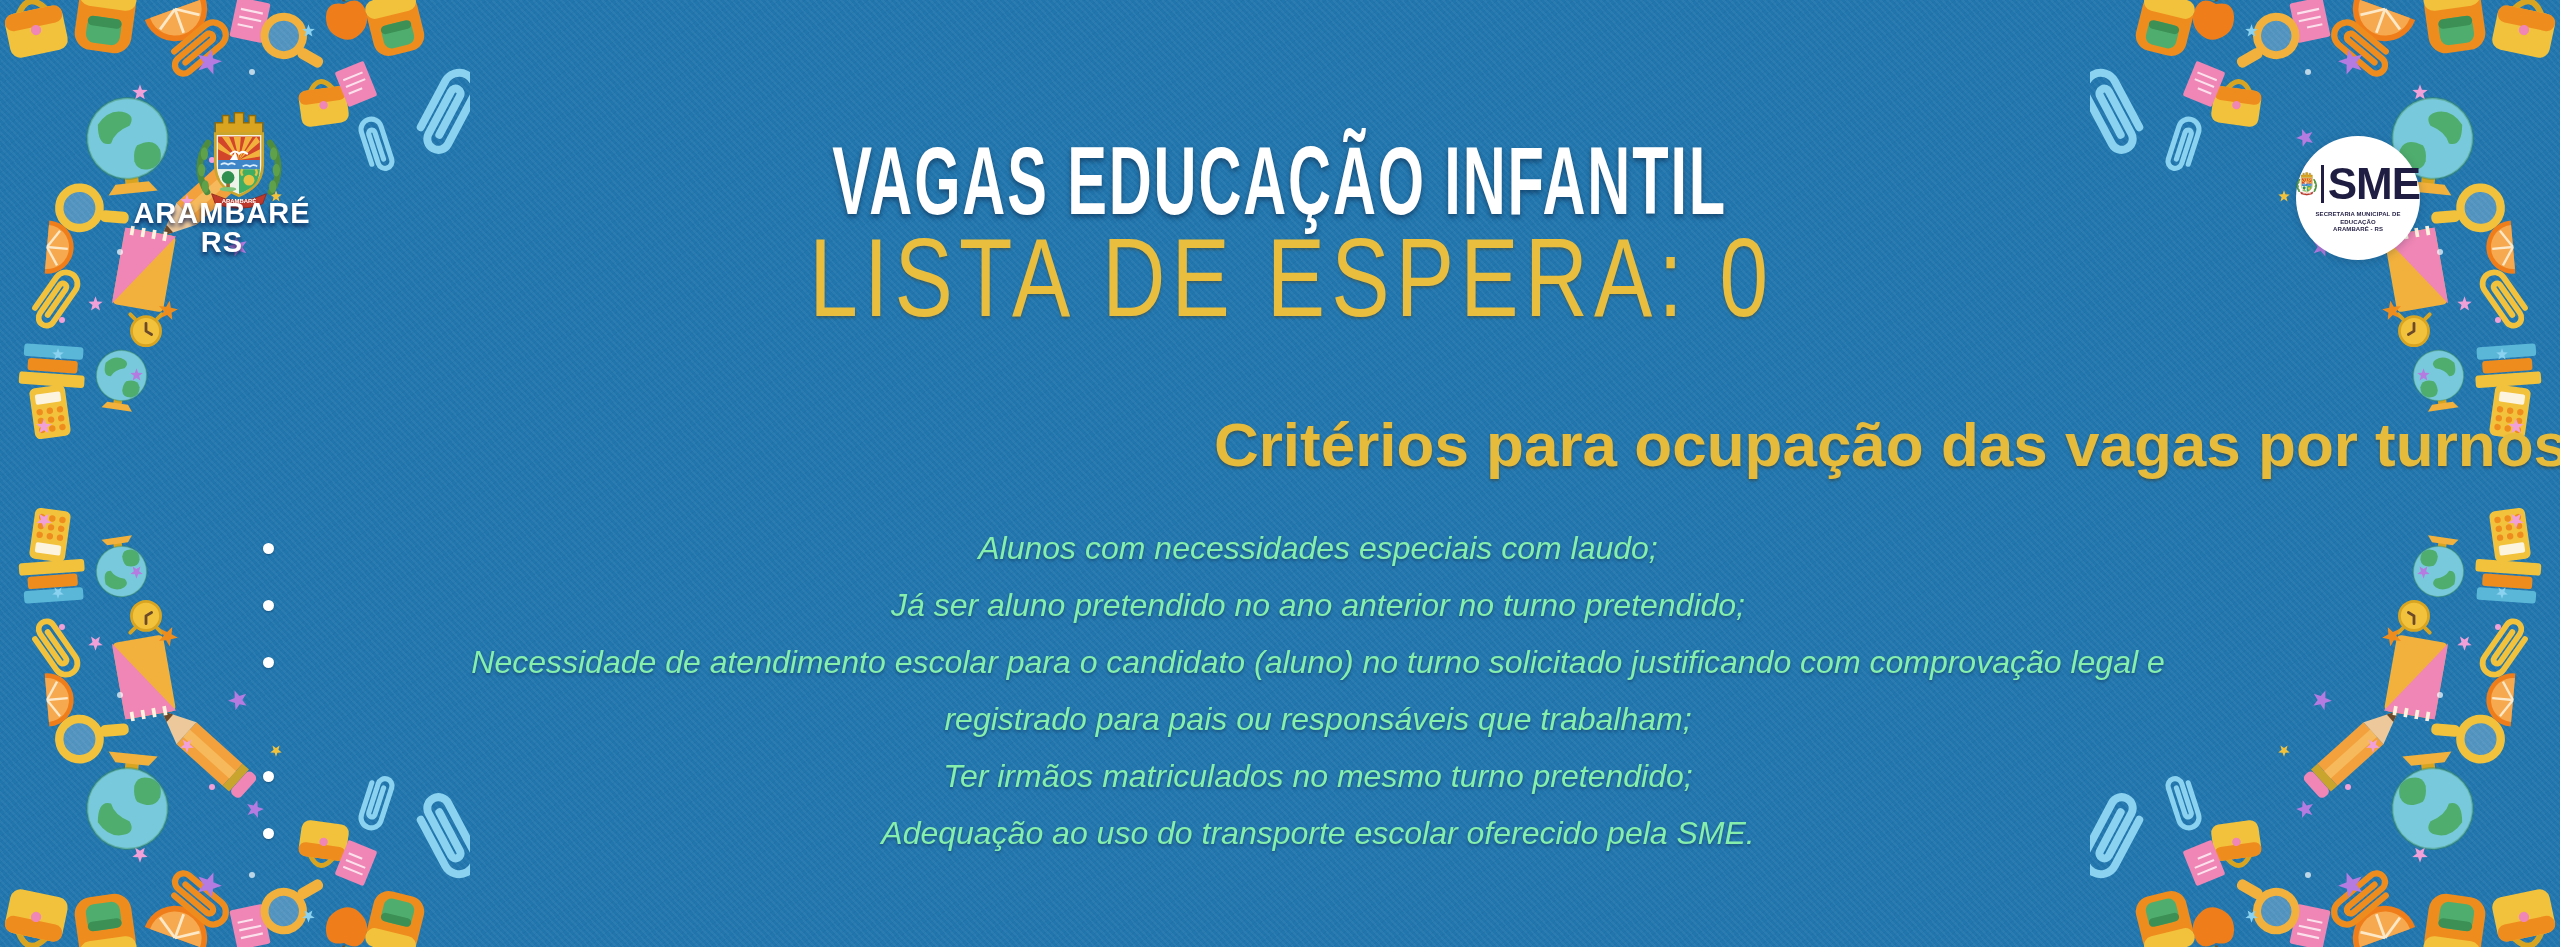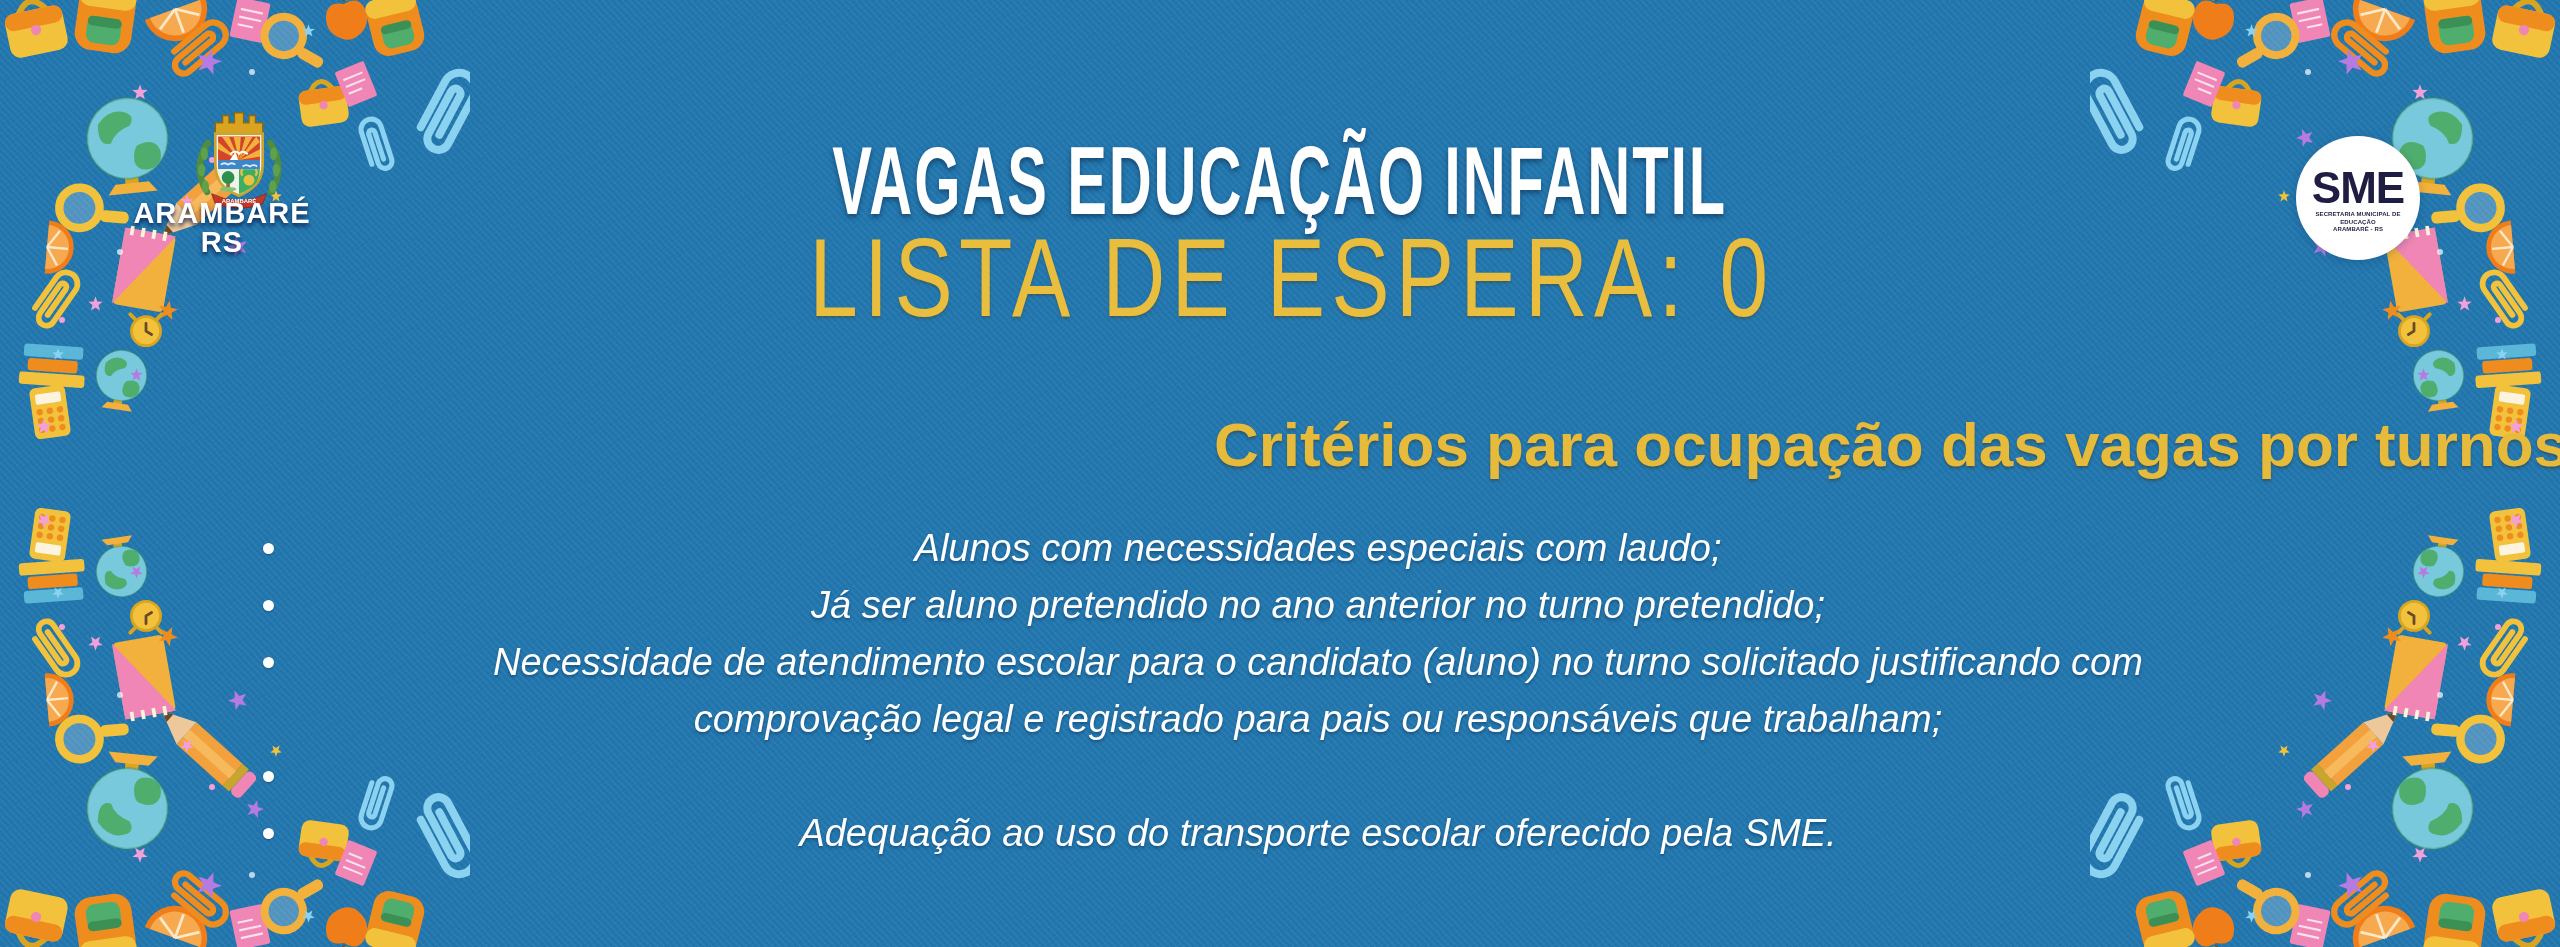--- a/index.html
+++ b/index.html
@@ -34,31 +34,31 @@
     text-shadow:0 2px 3px rgba(80,55,0,0.35);padding-left:12px;}
   .subtitle .stretch{display:inline-block;font-size:112px;font-weight:200;letter-spacing:8px;
     transform:scaleX(0.78);transform-origin:center;white-space:nowrap;}
   .criteria-heading{left:8px;top:414px;width:100%;text-align:right;line-height:1;
     color:#e6ba3b;font-size:62px;font-weight:bold;
     text-shadow:0 2px 3px rgba(60,40,0,0.4);}
   
   ul.criteria{left:76px;top:520px;width:2484px;margin:0;padding:0;list-style:none;position:absolute;}
   ul.criteria li{
     position:relative;padding:0 340px;text-align:center;
-    color:#ffffff;font-size:38px;font-style:italic;line-height:57px;min-height:57px;
+    color:#86efac;font-size:32px;font-style:italic;line-height:57px;min-height:57px;
     text-shadow:0 2px 3px rgba(10,40,70,0.45);
   }
   ul.criteria .dot{
     position:absolute;left:187px;top:23px;width:11px;height:11px;border-radius:50%;
     background:#ffffff;box-shadow:0 1px 2px rgba(10,40,70,0.4);
   }
   
   .sme{left:2296px;top:136px;width:124px;height:124px;border-radius:50%;background:#ffffff;
     box-shadow:0 2px 8px rgba(10,40,70,0.25);text-align:center;}
-  .sme-row{display:flex;align-items:center;justify-content:center;gap:4px;margin-top:26px;height:44px;flex-direction:column;}
+  .sme-row{display:flex;align-items:center;justify-content:center;gap:4px;margin-top:26px;height:44px;}
   .sme-divider{width:3px;height:38px;background:#201d42;}
   .sme-acronym{color:#201d42;font-size:44px;font-weight:bold;letter-spacing:-1px;line-height:1;}
   .sme-sub{margin:5px auto 0;width:112px;color:#201d42;font-size:6px;line-height:7.5px;font-weight:bold;letter-spacing:0.1px;}
 </style>
 </head>
 <body>
 
 <svg width="0" height="0" style="position:absolute" aria-hidden="true">
   <defs>
     <symbol id="d-star" viewBox="0 0 100 100">
@@ -277,17 +277,17 @@
       <div>ARAMBARÉ - RS</div>
     </div>
   </div>
 
   <div class="abs criteria-heading">Critérios para ocupação das vagas por turnos</div>
 
   <ul class="criteria">
     <li><span class="dot"></span><span>Alunos com necessidades especiais com laudo;</span></li>
     <li><span class="dot"></span><span>Já ser aluno pretendido no ano anterior no turno pretendido;</span></li>
     <li><span class="dot"></span><span>Necessidade de atendimento escolar para o candidato (aluno) no turno solicitado justificando com comprovação legal e registrado para pais ou responsáveis que trabalham;</span></li>
-    <li><span class="dot"></span></li>
+    <li><span class="dot"></span><span>Ter irmãos matriculados no mesmo turno pretendido;</span></li>
     <li><span class="dot"></span><span>Adequação ao uso do transporte escolar oferecido pela SME.</span></li>
   </ul>
 
 </div>
 
 </body></html>

